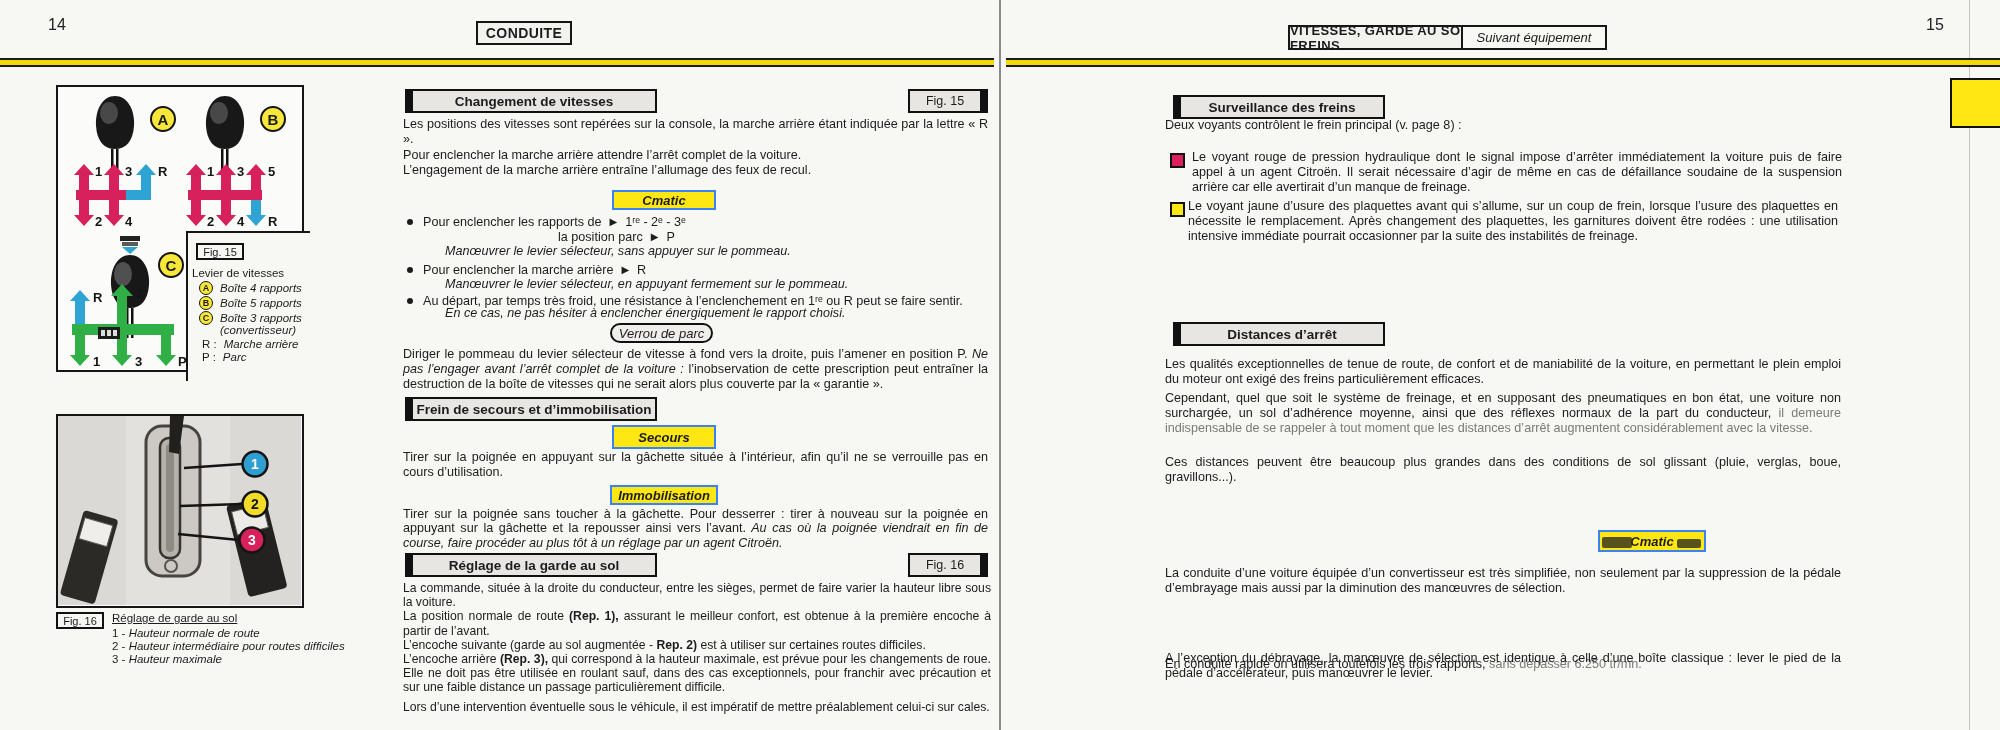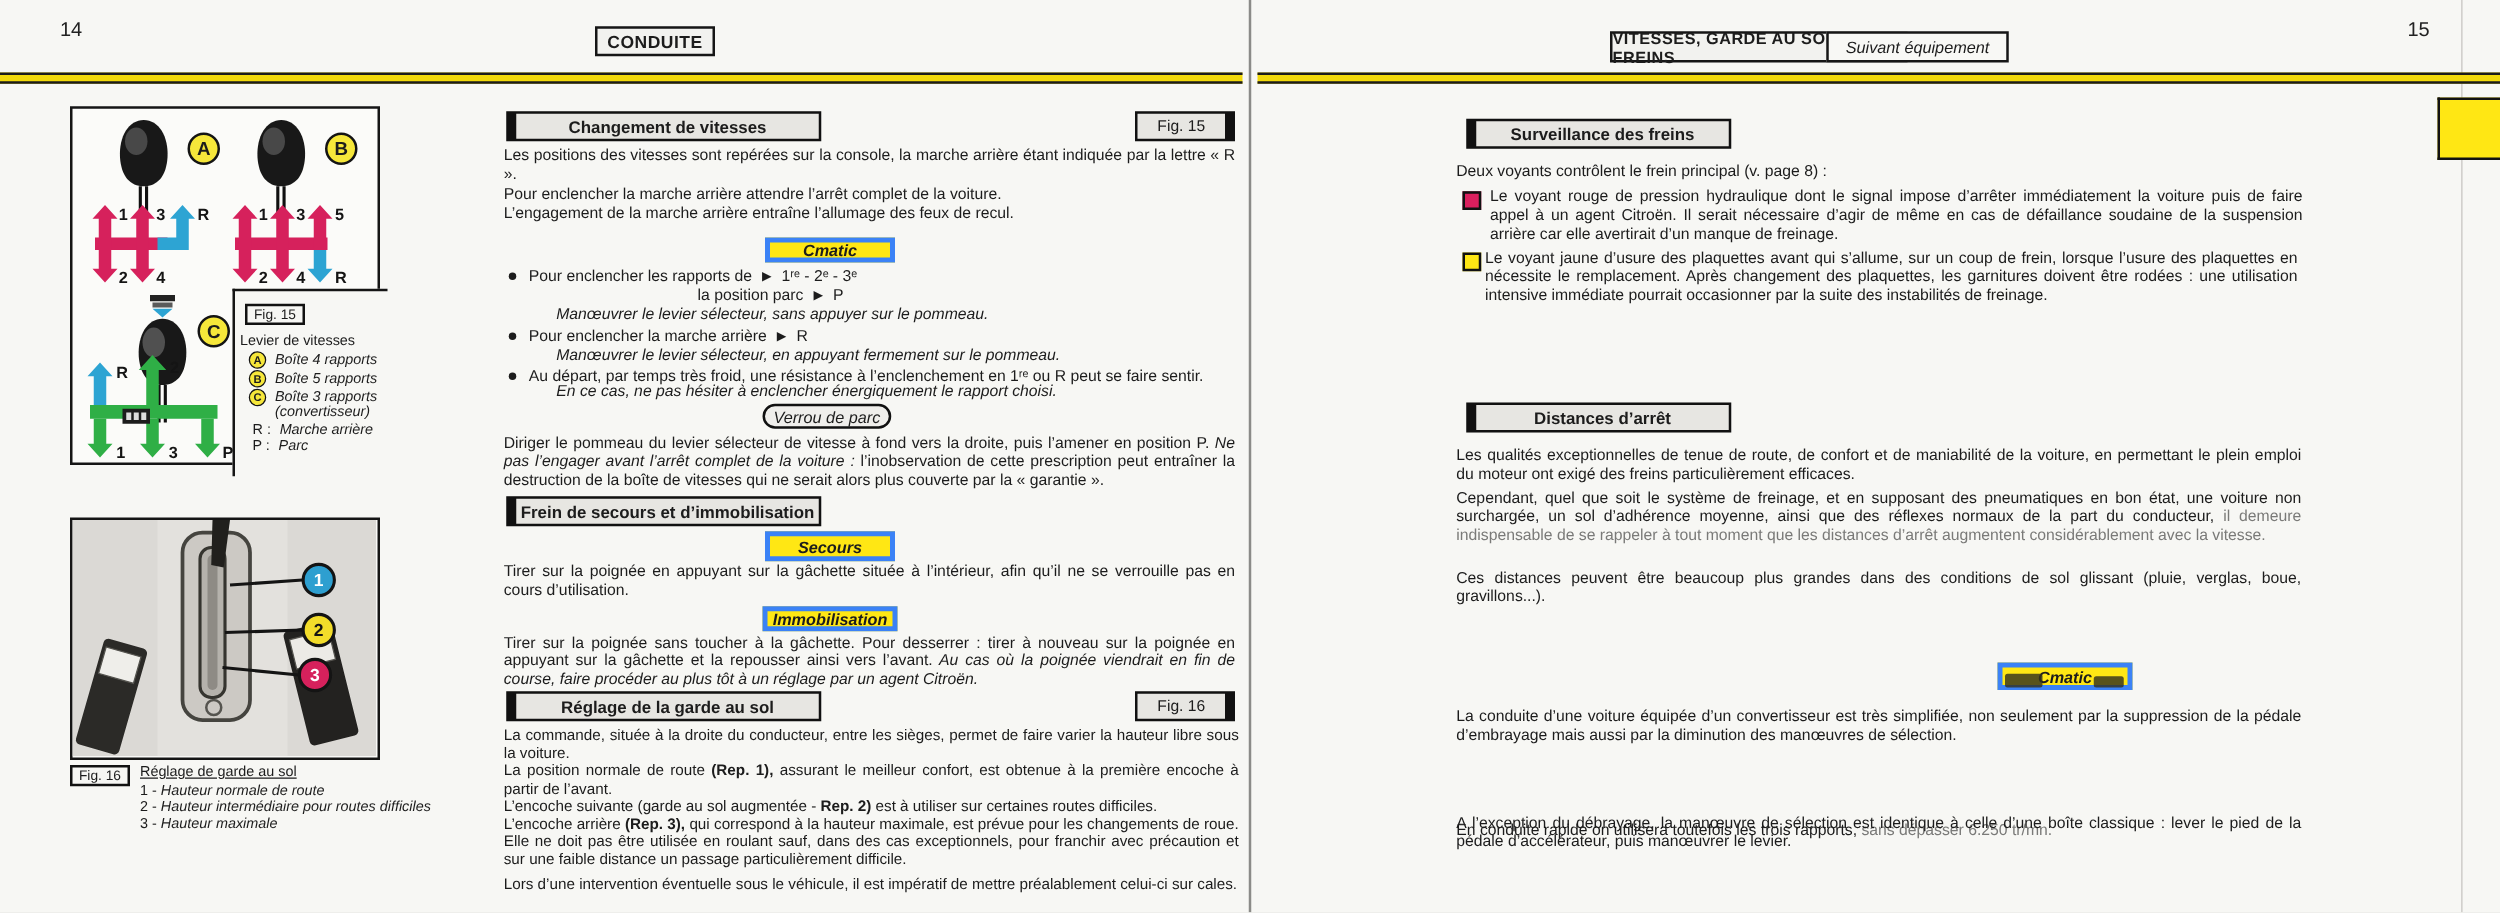--- a/index.html
+++ b/index.html
@@ -11,21 +11,21 @@
   .gutter{width:2px;background:#8b8b88;}
   .edge{width:1px;background:#c6c4c0;}
   .banner-box{border:2px solid #161616;background:#f2f2ef;font-weight:bold;font-size:14px;
               display:flex;align-items:center;justify-content:center;letter-spacing:.4px;box-sizing:border-box;}
   .banner2-box{border:2px solid #161616;background:#f8f8f5;font-style:italic;font-size:13px;
                display:flex;align-items:center;justify-content:center;box-sizing:border-box;}
   .sec-head{border:2px solid #111;border-left:8px solid #111;background:#e7e6e2;font-weight:bold;
             font-size:13.5px;display:flex;align-items:center;justify-content:center;box-sizing:border-box;}
   .fig-ref{border:2px solid #111;border-right:8px solid #111;background:#e7e6e2;font-size:12.5px;
            display:flex;align-items:center;justify-content:center;box-sizing:border-box;}
-  .ybox{border:4px solid #3b82f6;background:#ffe714;font-weight:bold;font-style:italic;font-size:13px;
+  .ybox{border:2px solid #3b82f6;background:#ffe714;font-weight:bold;font-style:italic;font-size:13px;
         display:flex;align-items:center;justify-content:center;box-sizing:border-box;}
   .gbox{border:2px solid #111;background:#efeeeb;font-style:italic;font-size:13px;
         display:flex;align-items:center;justify-content:center;box-sizing:border-box;}
   .body{font-size:12.6px;line-height:15.2px;text-align:justify;}
   .line{font-size:12.6px;line-height:15px;white-space:nowrap;}
   .it{font-style:italic;}
   .bd{font-weight:bold;}
   .gray{color:#7a7a78;}
   .dot{display:inline-block;width:6px;height:6px;border-radius:50%;background:#1c1c1c;margin:0 10px 2px 4px;vertical-align:middle;}
   .tri{font-size:10px;margin:0 8px;vertical-align:1px;}
@@ -227,21 +227,21 @@
   <div class="abs fig-ref" style="left:908px;top:553px;width:80px;height:24px;">Fig. 16</div>
   <div class="abs" style="left:403px;top:581px;width:588px;font-size:12.2px;line-height:14.2px;text-align:justify;">
     <p style="margin:0;">La commande, située à la droite du conducteur, entre les sièges, permet de faire varier la hauteur libre sous la voiture.</p>
     <p style="margin:0;"><span>La position normale de route </span><span class="bd">(Rep. 1),</span><span> assurant le meilleur confort, est obtenue à la première encoche à partir de l’avant.</span></p>
     <p style="margin:0;"><span>L’encoche suivante (garde au sol augmentée - </span><span class="bd">Rep. 2)</span><span> est à utiliser sur certaines routes difficiles.</span></p>
     <p style="margin:0;"><span>L’encoche arrière </span><span class="bd">(Rep. 3),</span><span> qui correspond à la hauteur maximale, est prévue pour les changements de roue. Elle ne doit pas être utilisée en roulant sauf, dans des cas exceptionnels, pour franchir avec précaution et sur une faible distance un passage particulièrement difficile.</span></p>
     <p style="margin:5px 0 0 0;">Lors d’une intervention éventuelle sous le véhicule, il est impératif de mettre préalablement celui-ci sur cales.</p>
   </div>
 
   <div class="abs sec-head" style="left:1173px;top:95px;width:212px;height:24px;">Surveillance des freins</div>
-  <div class="abs line" style="left:1165px;top:130px;">Deux voyants contrôlent le frein principal (v. page 8) :</div>
+  <div class="abs line" style="left:1165px;top:118px;">Deux voyants contrôlent le frein principal (v. page 8) :</div>
 
   <div class="abs" style="left:1170px;top:153px;width:11px;height:11px;background:#dc1f5e;border:2px solid #111;"></div>
   <div class="abs body" style="left:1192px;top:150px;width:650px;">Le voyant rouge de pression hydraulique dont le signal impose d’arrêter immédiatement la voiture puis de faire appel à un agent Citroën. Il serait nécessaire d’agir de même en cas de défaillance soudaine de la suspension arrière car elle avertirait d’un manque de freinage.</div>
   <div class="abs" style="left:1170px;top:202px;width:11px;height:11px;background:#ffe714;border:2px solid #111;"></div>
   <div class="abs body" style="left:1188px;top:199px;width:650px;">Le voyant jaune d’usure des plaquettes avant qui s’allume, sur un coup de frein, lorsque l’usure des plaquettes en nécessite le remplacement. Après changement des plaquettes, les garnitures doivent être rodées : une utilisation intensive immédiate pourrait occasionner par la suite des instabilités de freinage.</div>
 
   <div class="abs sec-head" style="left:1173px;top:322px;width:212px;height:24px;">Distances d’arrêt</div>
   <div class="abs body" style="left:1165px;top:357px;width:676px;">Les qualités exceptionnelles de tenue de route, de confort et de maniabilité de la voiture, en permettant le plein emploi du moteur ont exigé des freins particulièrement efficaces.</div>
   <div class="abs body" style="left:1165px;top:391px;width:676px;"><span>Cependant, quel que soit le système de freinage, et en supposant des pneumatiques en bon état, une voiture non surchargée, un sol d’adhérence moyenne, ainsi que des réflexes normaux de la part du conducteur,</span><span class="gray"> il demeure indispensable de se rappeler à tout moment que les distances d’arrêt augmentent considérablement avec la vitesse.</span></div>
   <div class="abs body" style="left:1165px;top:455px;width:676px;">Ces distances peuvent être beaucoup plus grandes dans des conditions de sol glissant (pluie, verglas, boue, gravillons...).</div>

